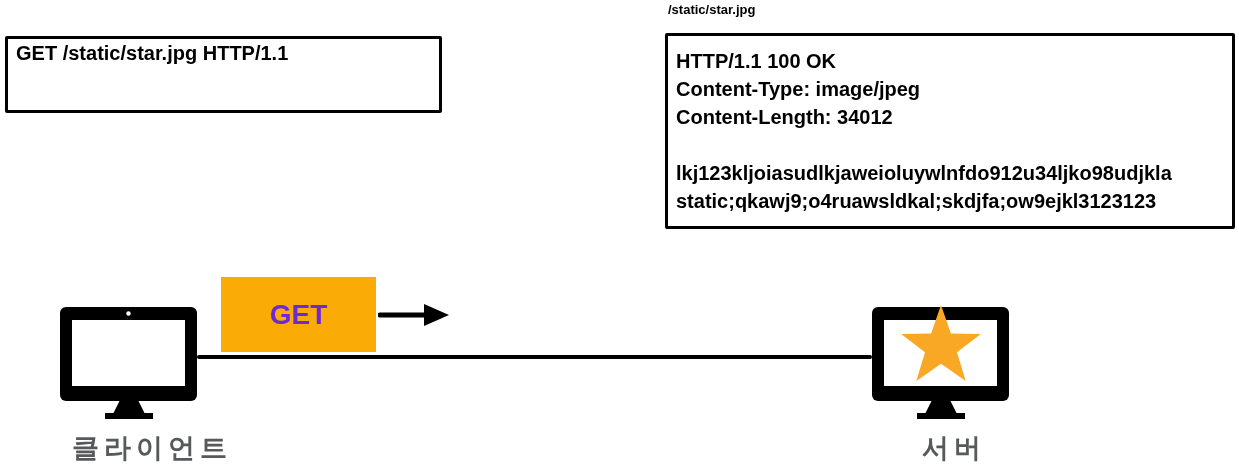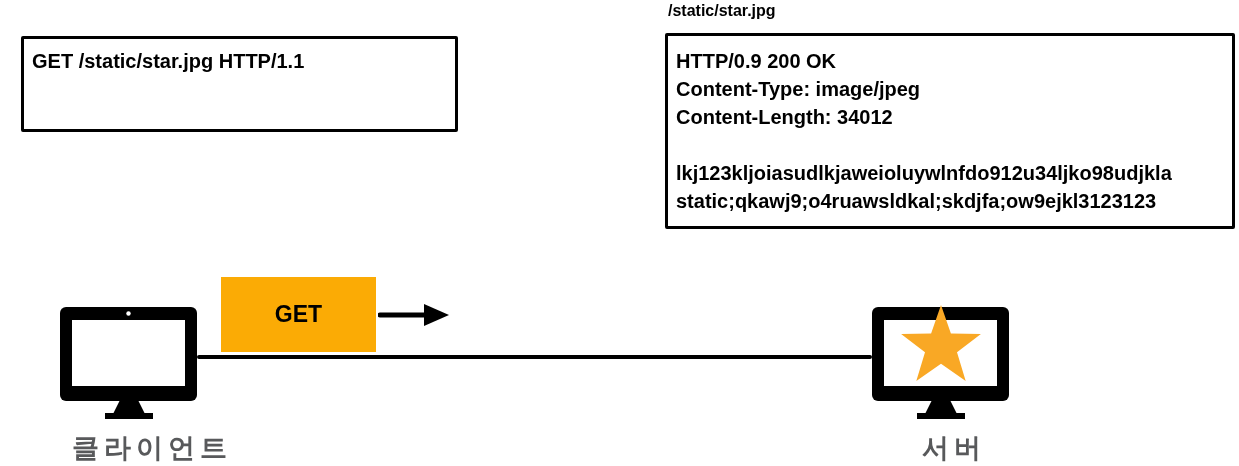--- a/index.html
+++ b/index.html
@@ -22,34 +22,33 @@
     border: 3px solid var(--line-black, #000000);
     border-radius: 2px;
     color: #000000;
     font-weight: bold;
     font-size: 20px;
   }
   .request-box {
     left: 5px;
     top: 36px;
     width: 437px;
-    height: 96px;
-    padding: 9px 0 0 8px;
-    margin-left: 16px;
+    height: 77px;
+    padding: 1px 0 0 8px;
   }
   .request-box .http-line {
     line-height: 27px;
     min-height: 27px;
     white-space: nowrap;
   }
   .response-title {
     position: absolute;
     left: 668px;
     top: 2px;
-    font-size: 16px;
+    font-size: 13px;
     font-weight: bold;
     color: #000000;
     white-space: nowrap;
   }
   .response-box {
     left: 665px;
     top: 33px;
     width: 570px;
     height: 196px;
     padding: 11px 0 0 8px;
@@ -62,23 +61,23 @@
   .get-box {
     position: absolute;
     left: 221px;
     top: 277px;
     width: 155px;
     height: 75px;
     background: var(--method-box-orange, #FBAB05);
     display: flex;
     align-items: center;
     justify-content: center;
-    font-size: 23px;
+    font-size: 28px;
     font-weight: bold;
-    color: #000000;
+    color: #6d28d9;
   }
   .arrow-svg {
     position: absolute;
     left: 378px;
     top: 301px;
   }
   .connection-line {
     position: absolute;
     left: 197px;
     top: 355px;
@@ -114,21 +113,21 @@
 
 <div class="canvas">
 
   <div class="sketch-box request-box">
     <div class="http-line">GET /static/star.jpg HTTP/1.1</div>
   </div>
 
   <div class="response-title">/static/star.jpg</div>
 
   <div class="sketch-box response-box">
-    <div class="http-line">HTTP/0.9 200 OK</div>
+    <div class="http-line">HTTP/1.1 100 OK</div>
     <div class="http-line">Content-Type: image/jpeg</div>
     <div class="http-line">Content-Length: 34012</div>
     <div class="http-line"></div>
     <div class="http-line">lkj123kljoiasudlkjaweioluywlnfdo912u34ljko98udjkla</div>
     <div class="http-line">static;qkawj9;o4ruawsldkal;skdjfa;ow9ejkl3123123</div>
   </div>
 
   <div class="get-box">
     <span>GET</span>
   </div>

